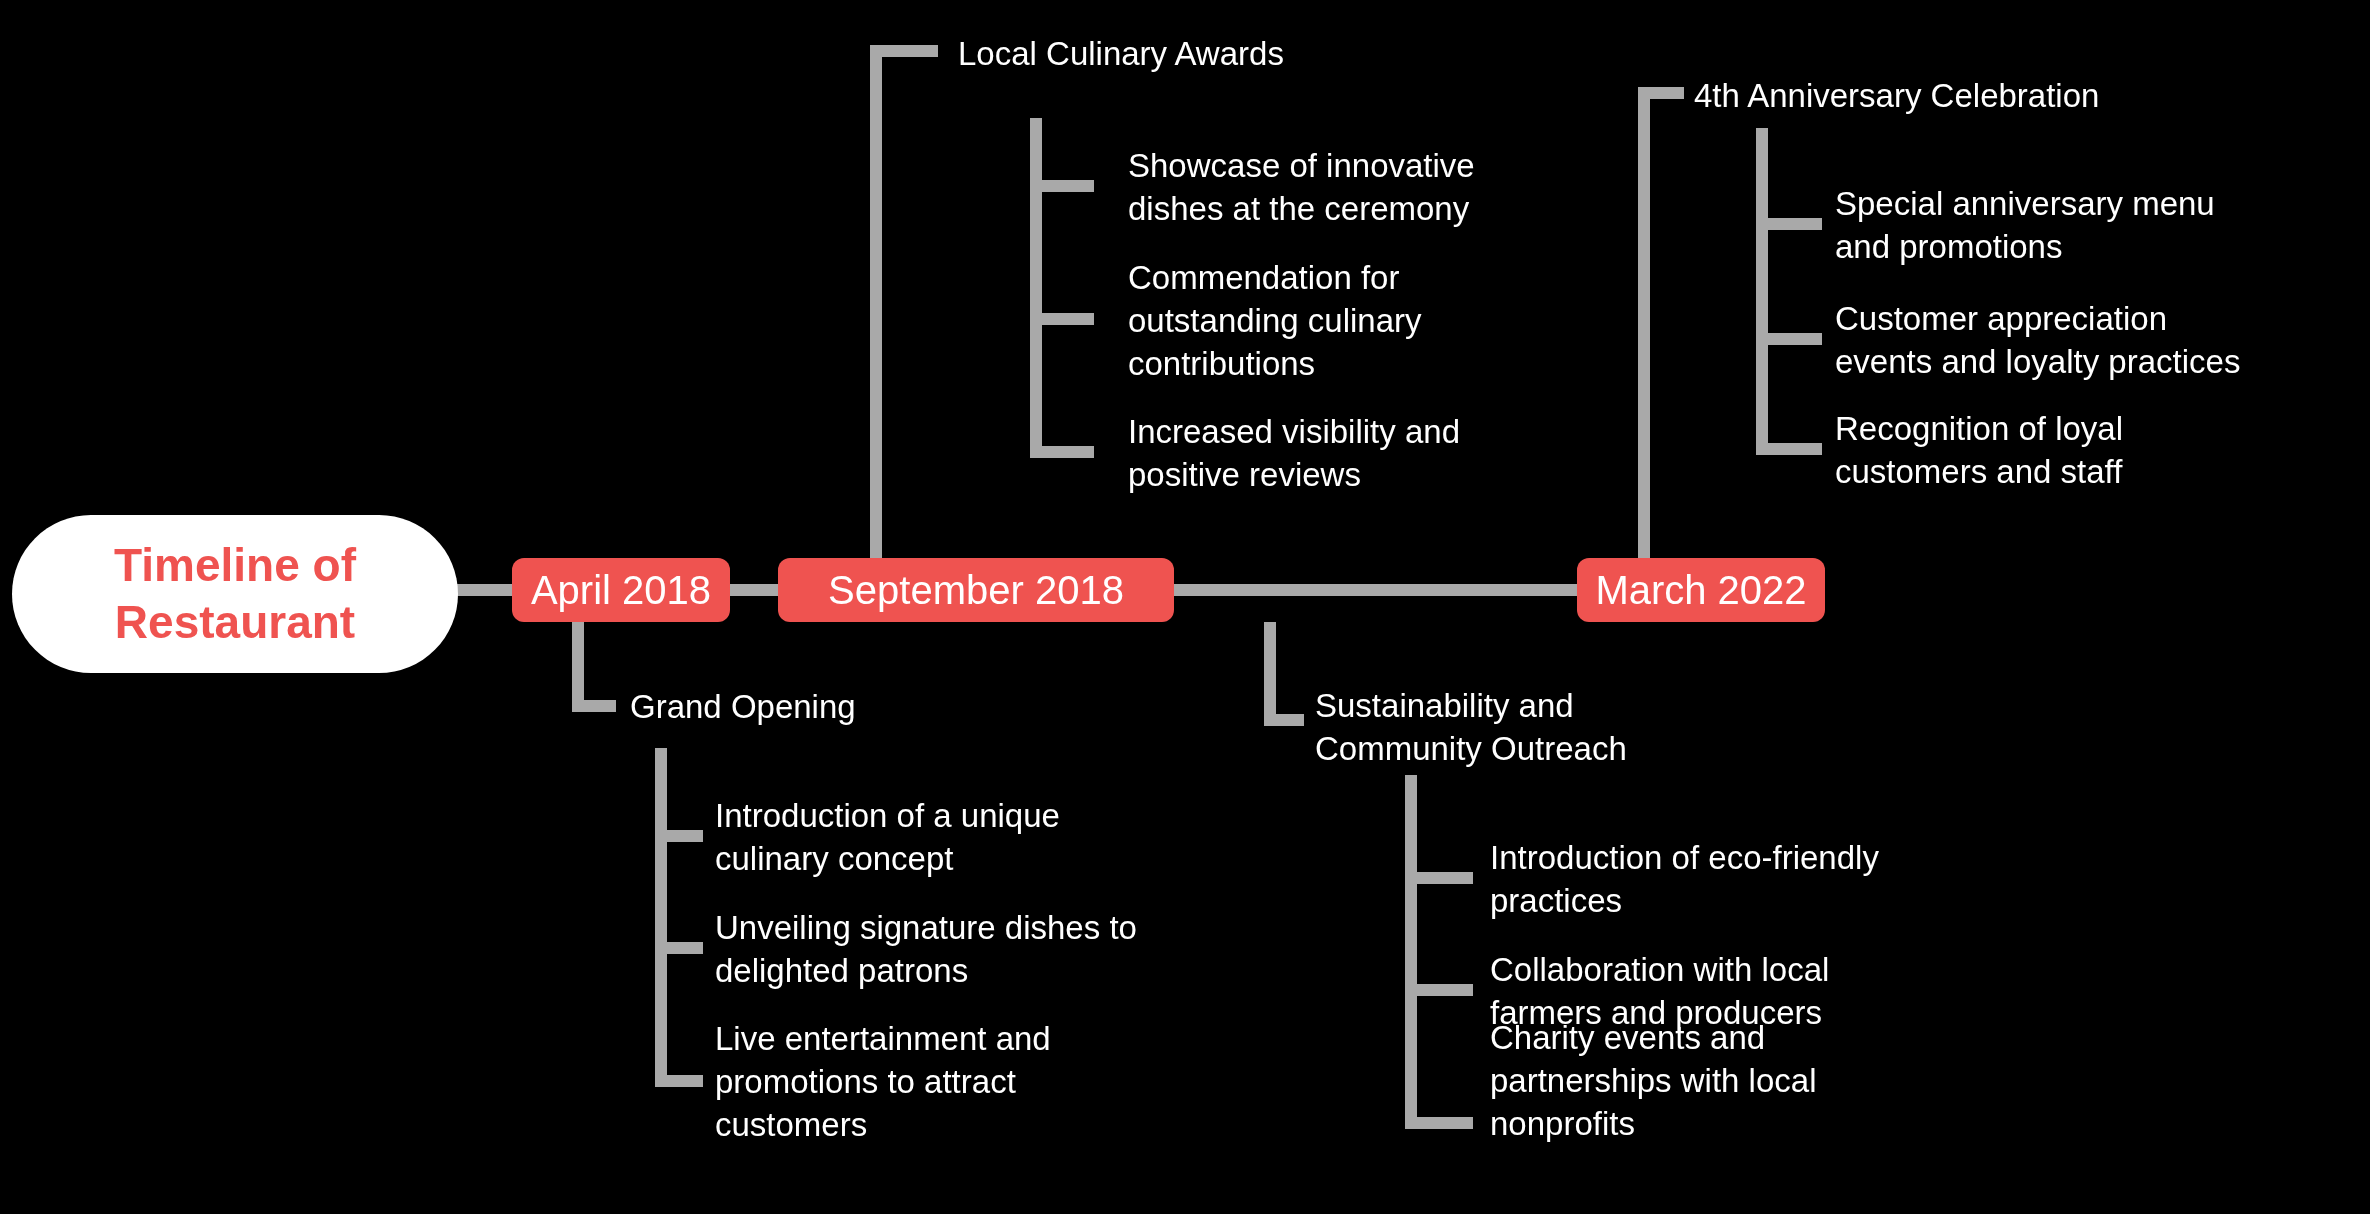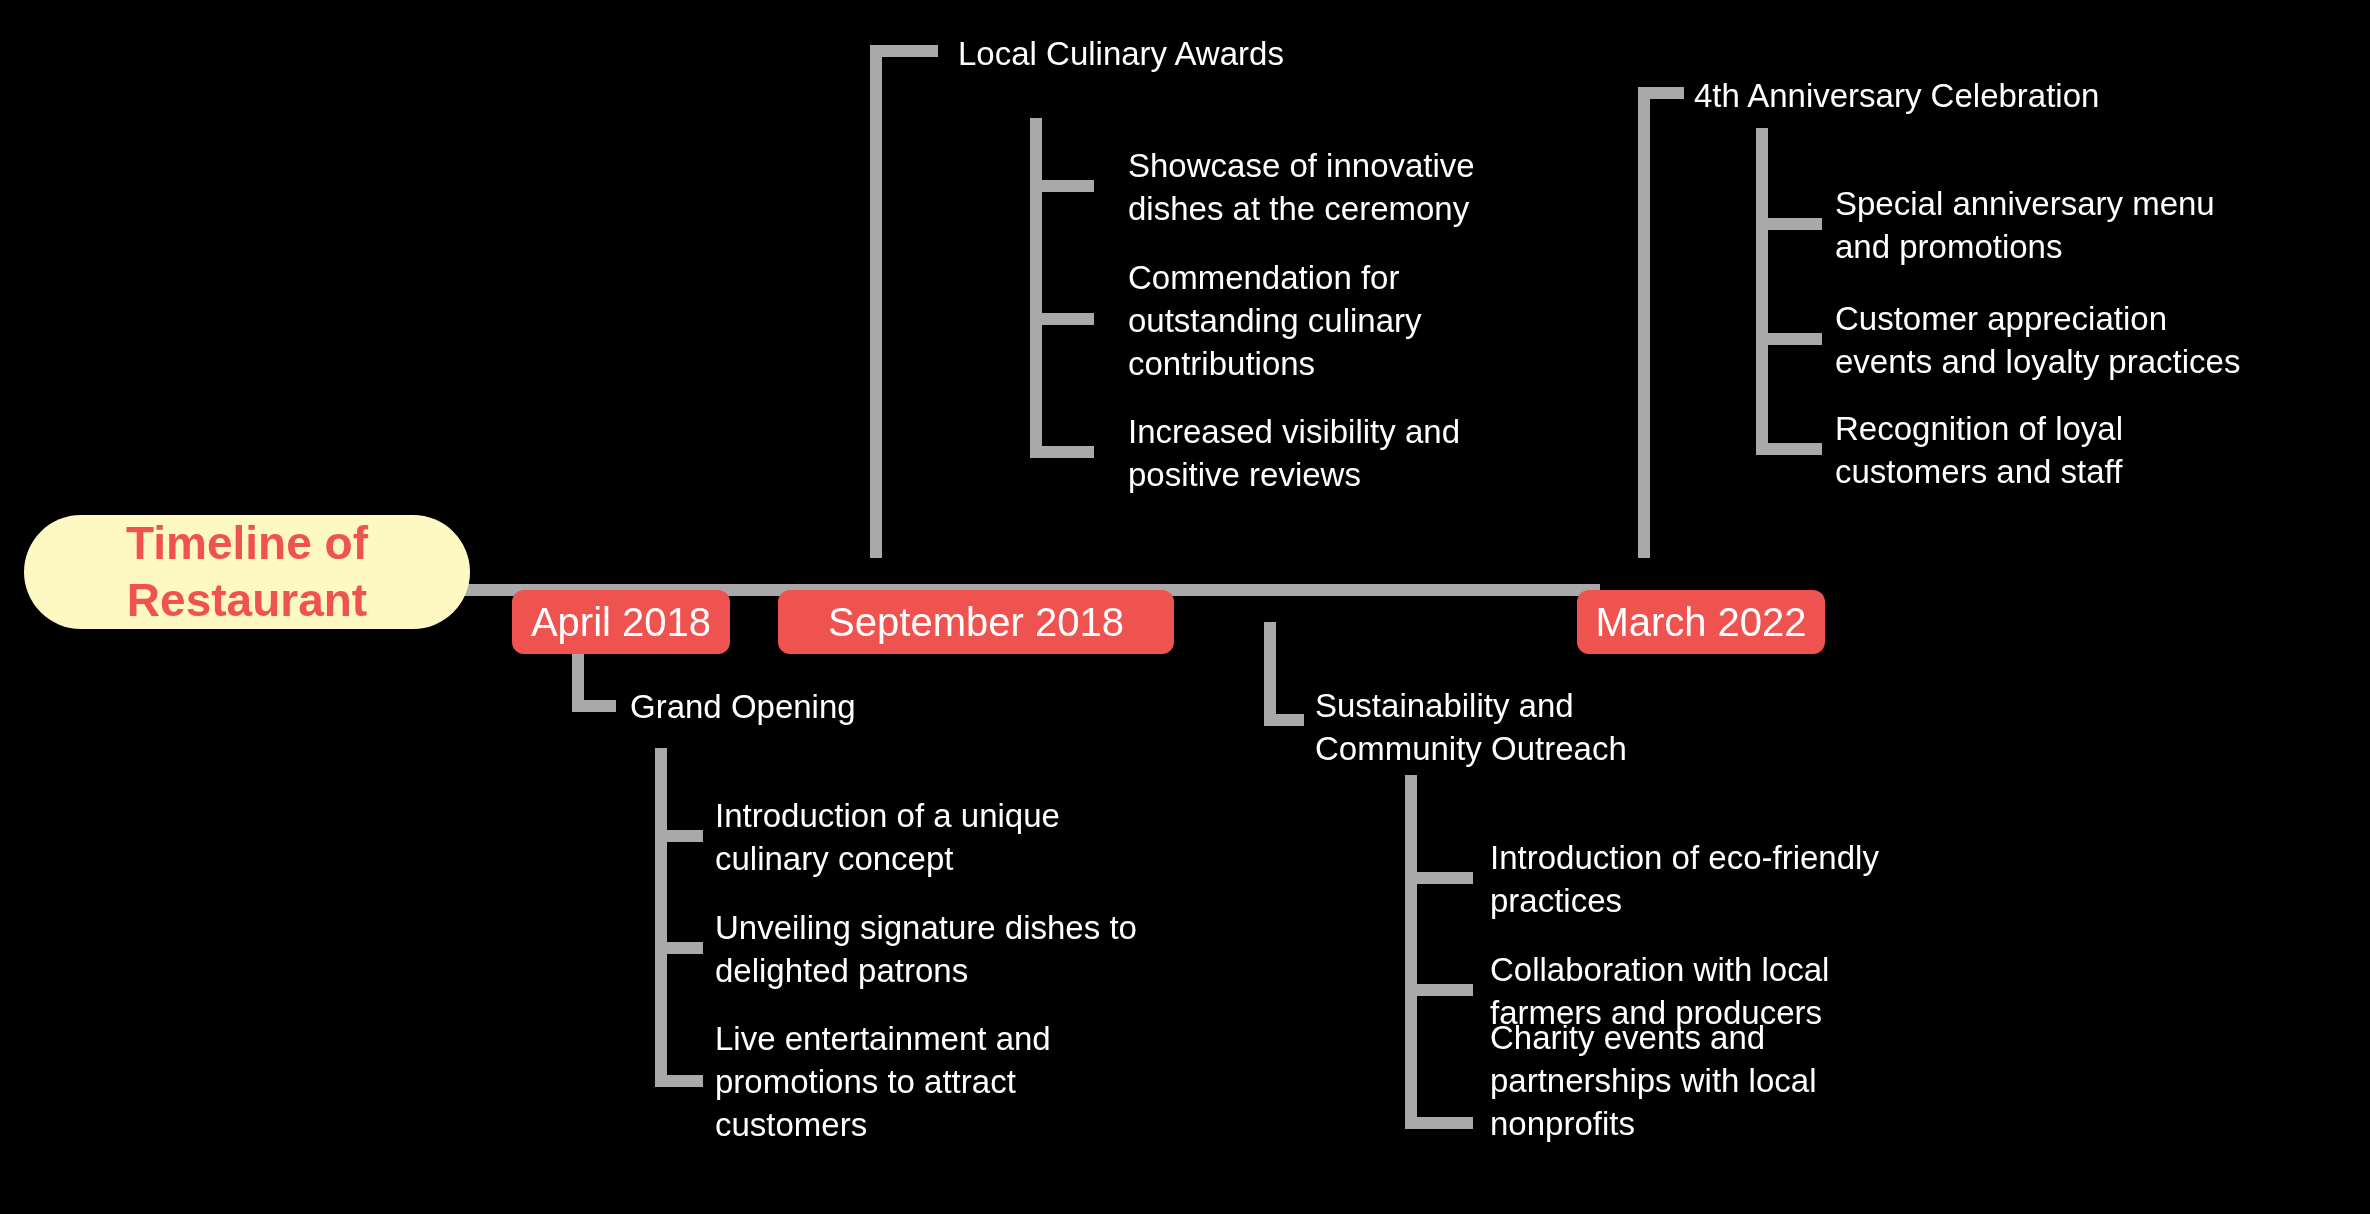--- a/index.html
+++ b/index.html
@@ -15,39 +15,39 @@
     background: #000000;
     overflow: hidden;
   }
   .bar {
     position: absolute;
     background: #A9A9A9;
     z-index: 1;
   }
   .date-node {
     position: absolute;
-    top: 590px;
+    top: 558px;
     height: 64px;
     background: #EF5350;
     border-radius: 12px;
     color: #FFFFFF;
     font-size: 40px;
     display: flex;
     align-items: center;
     justify-content: center;
     z-index: 2;
     white-space: nowrap;
   }
   .root-pill {
     position: absolute;
-    left: 24px;
+    left: 12px;
     top: 515px;
     width: 446px;
-    height: 114px;
-    background: #fef9c3;
+    height: 158px;
+    background: #ffffff;
     border-radius: 80px;
     display: flex;
     align-items: center;
     justify-content: center;
     z-index: 3;
   }
   .root-title {
     color: #EF5350;
     font-size: 46px;
     font-weight: 700;

